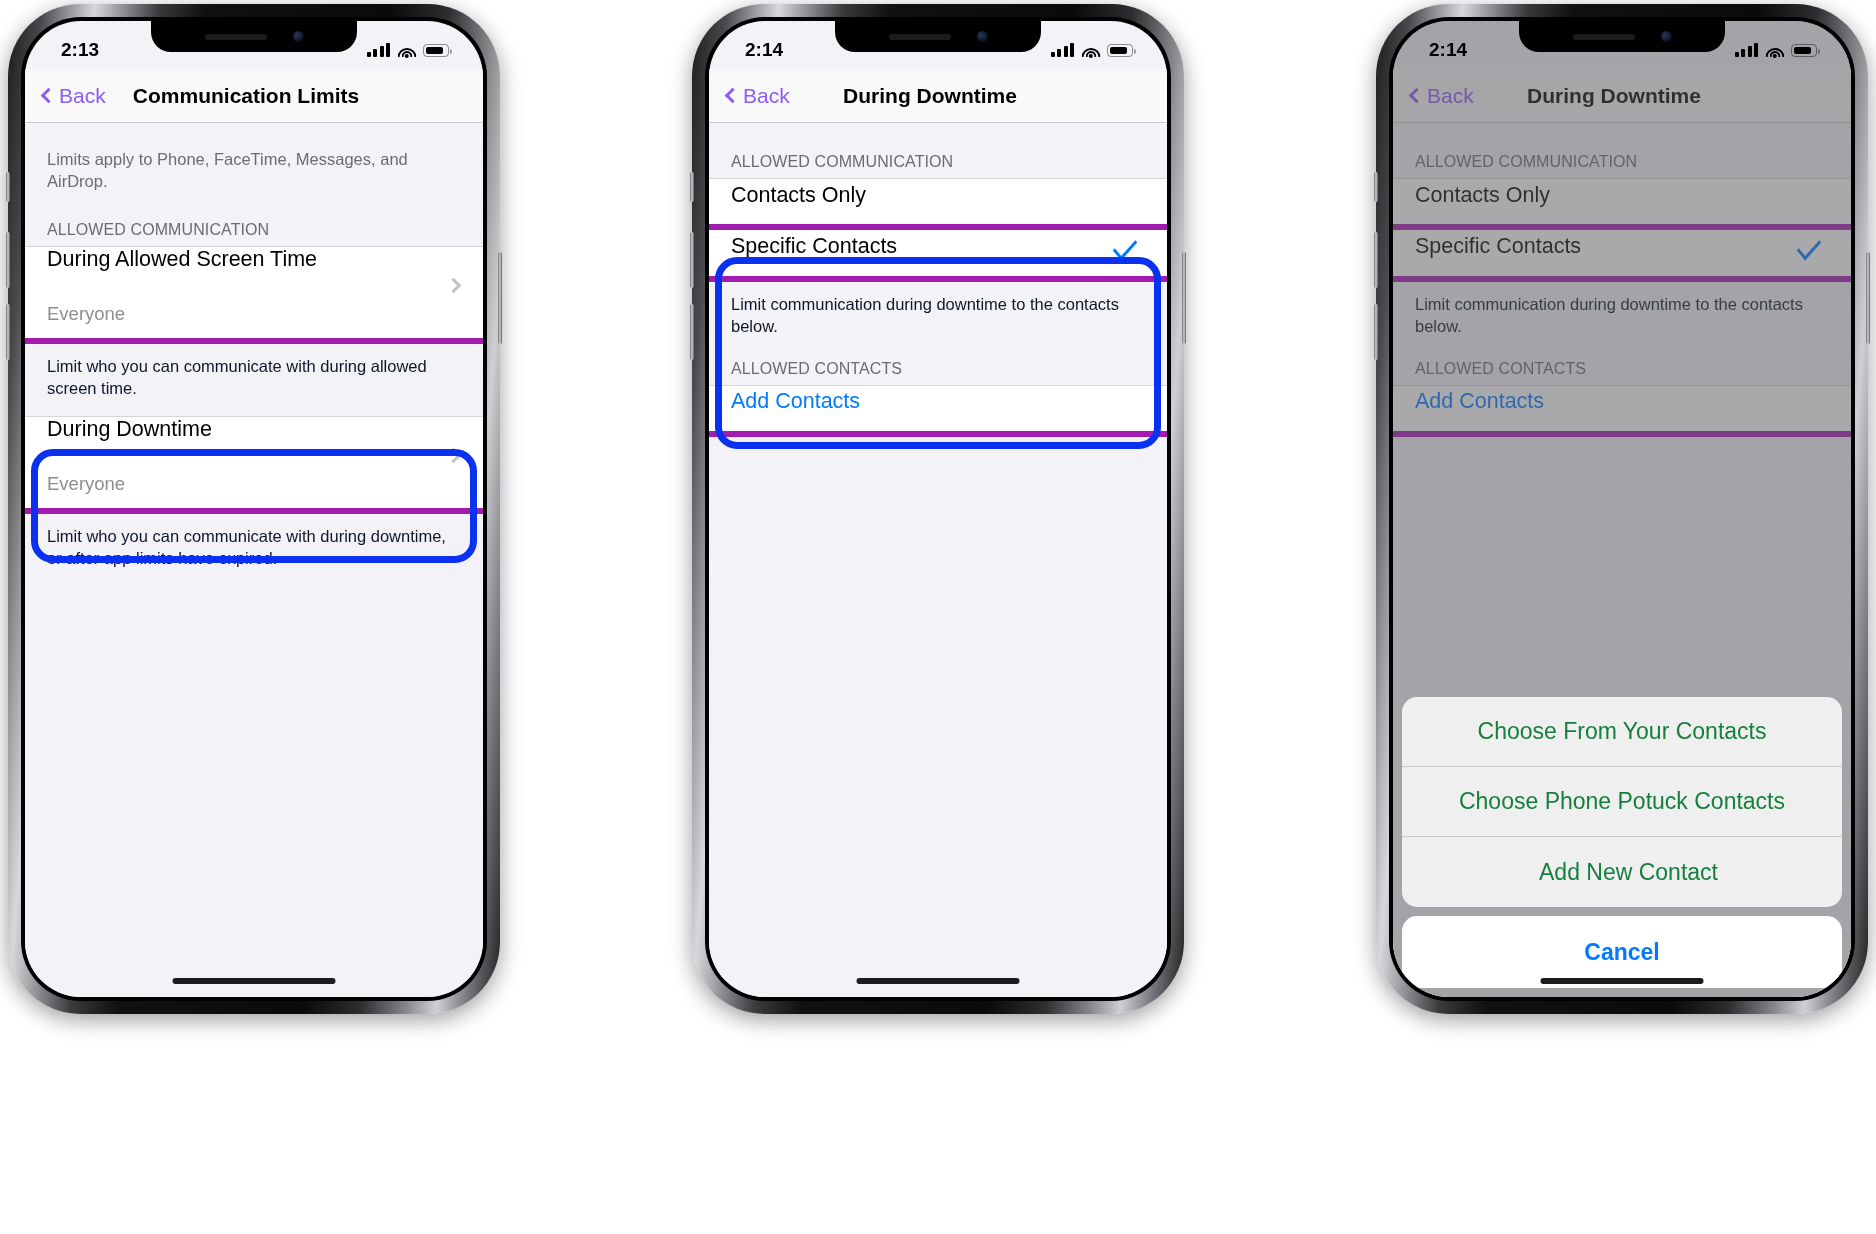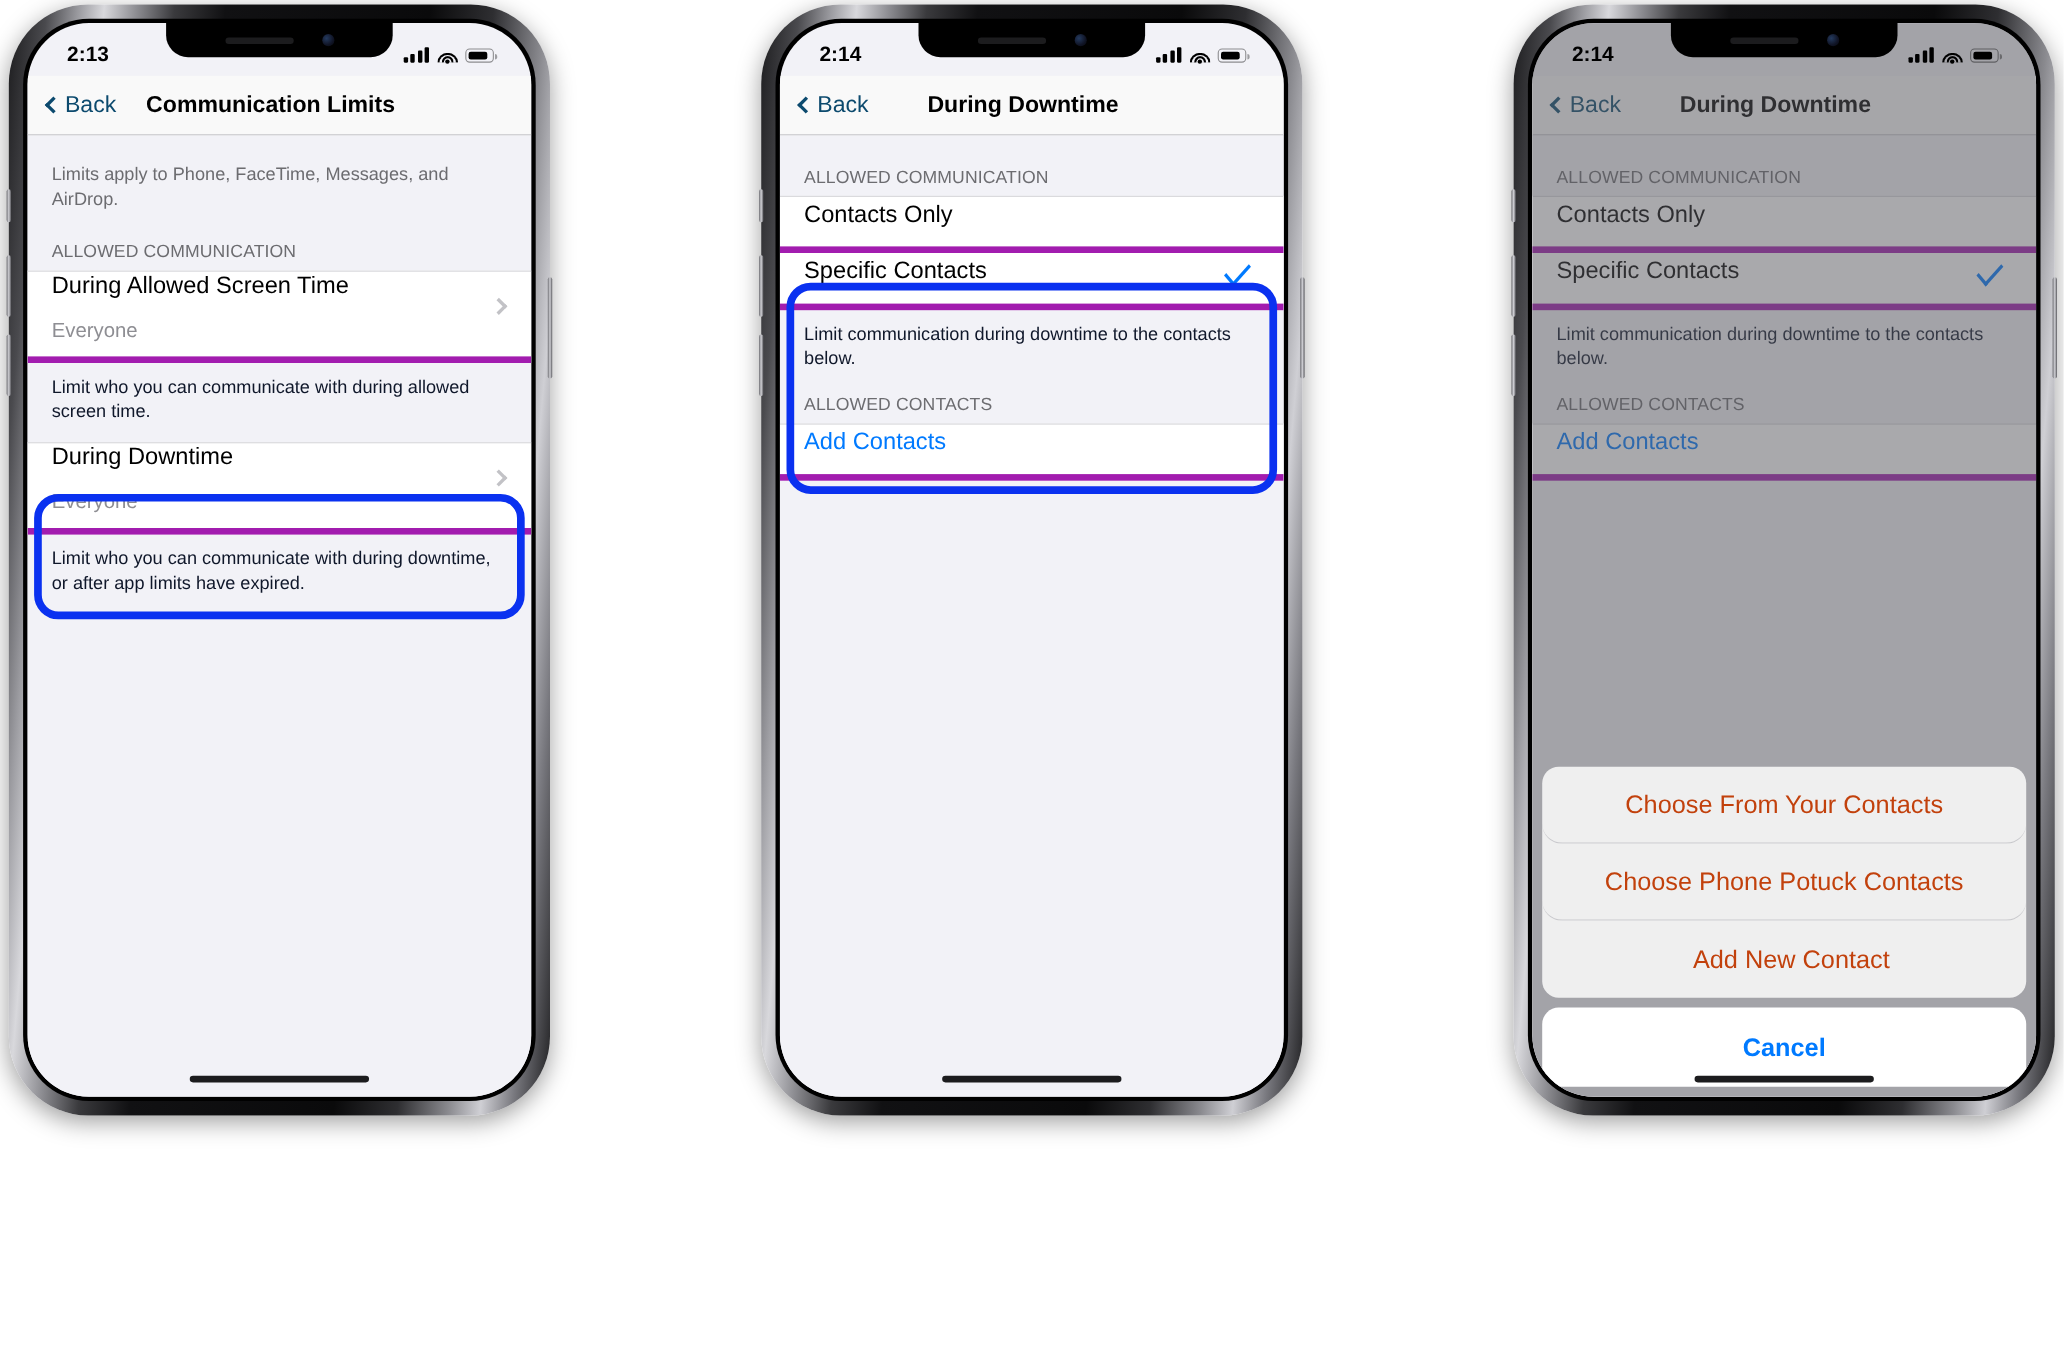--- a/index.html
+++ b/index.html
@@ -104,21 +104,21 @@
   .navbar {
     position: relative; z-index: 20;
     height: 54px;
     background: #f9f9f9;
     border-bottom: 1px solid #c9c9cc;
     display: flex; align-items: center;
     padding: 0 16px;
   }
   .nav-back {
     display: flex; align-items: center; gap: 3px;
-    color: #0c4a6e; font-size: 21px;
+    color: #8b5cf6; font-size: 21px;
     position: relative; z-index: 2;
   }
   .chev-left {
     width: 11px; height: 11px;
     border-left: 3.4px solid currentColor;
     border-bottom: 3.4px solid currentColor;
     transform: rotate(45deg);
     margin-right: 2px; margin-left: 2px;
   }
   .nav-title {
@@ -142,21 +142,21 @@
   .cell {
     position: relative;
     background: #ffffff;
     padding: 0 20px 13px 22px;
     border-top: 1px solid #d6d6da;
     border-bottom: 6px solid #a21caf;
     display: flex; align-items: center; justify-content: space-between;
     min-height: 52px;
   }
   .cell + .cell { border-top: none; }
-  .cell-main { display: flex; flex-direction: column; gap: 0; }
+  .cell-main { display: flex; flex-direction: column; gap: 14px; }
   .cell-title { font-size: 21.5px; color: #000; }
   .cell-sub { font-size: 18.5px; color: #8e8e93; margin-top: 17px; }
   .cell-link { font-size: 21.5px; color: #007aff; }
   .chev-right {
     width: 11px; height: 11px;
     border-top: 3px solid #c2c2c6;
     border-right: 3px solid #c2c2c6;
     transform: rotate(45deg);
     flex: none; margin-right: 4px;
   }
@@ -199,23 +199,22 @@
   }
   .sheet-group {
     background: rgba(243,243,243,0.94);
     border-radius: 15px;
     overflow: hidden;
     margin-bottom: 9px;
   }
   .sheet-item {
     height: 70px;
     display: flex; align-items: center; justify-content: center;
-    font-size: 23px; color: #c2410c;
+    font-size: 23px; color: #15803d;
     border-bottom: 1px solid #c8c8cc;
-    border-radius: 18px;
   }
   .sheet-item:last-child { border-bottom: none; margin-left: 13px; }
   .sheet-cancel {
     background: #ffffff;
     border-radius: 15px;
     height: 72px;
     display: flex; align-items: center; justify-content: center;
     font-size: 23px; font-weight: 700; color: #007aff;
   }
   .home-bar {

